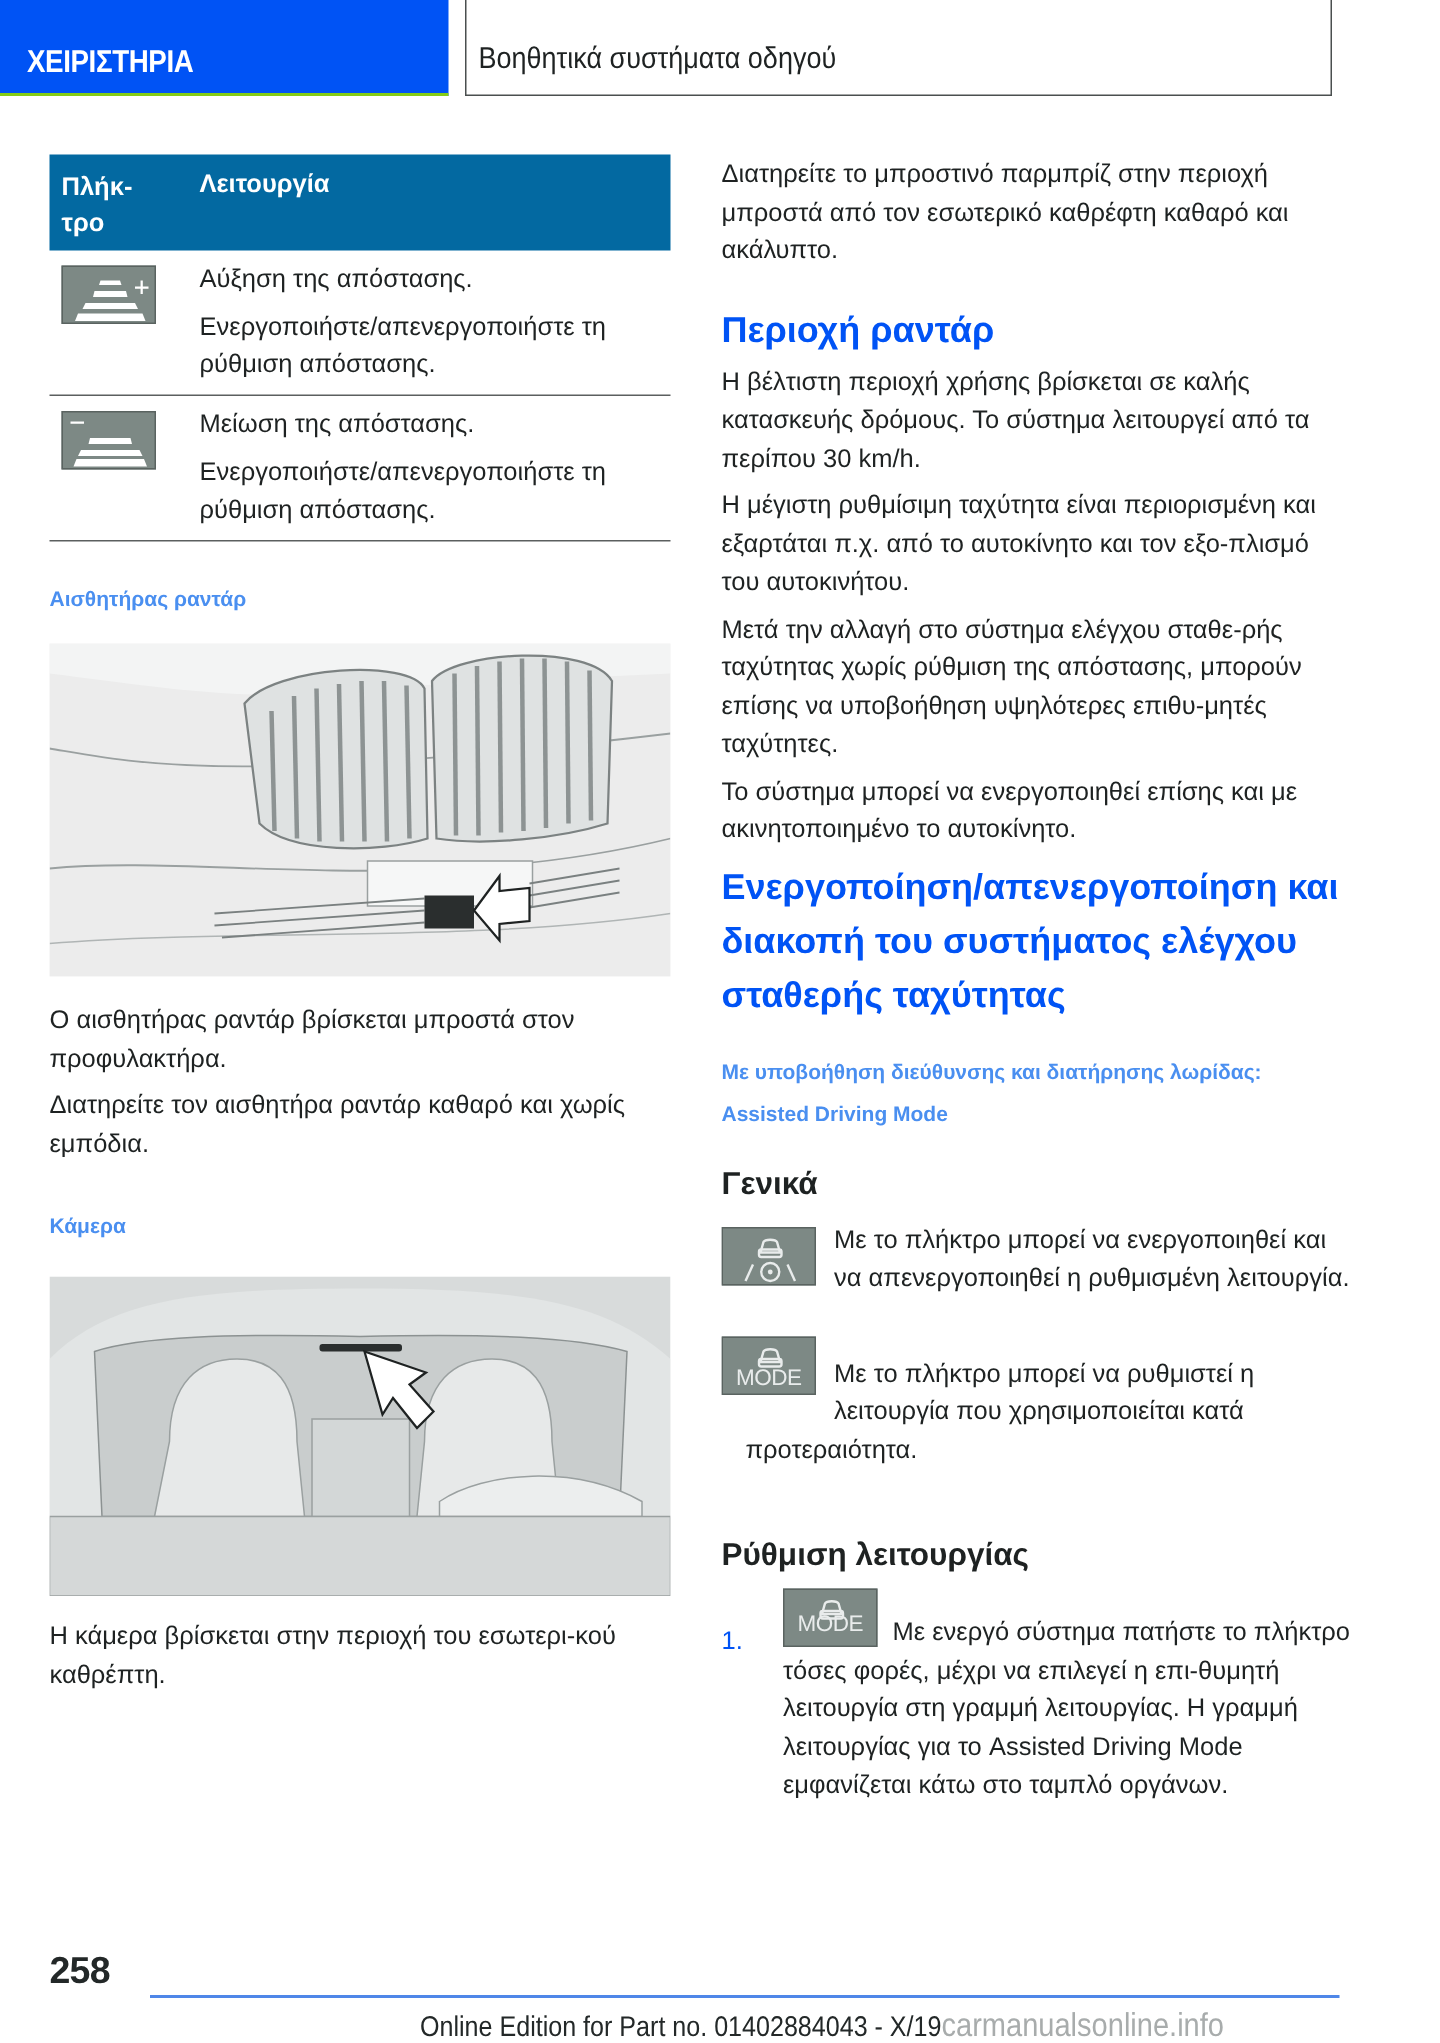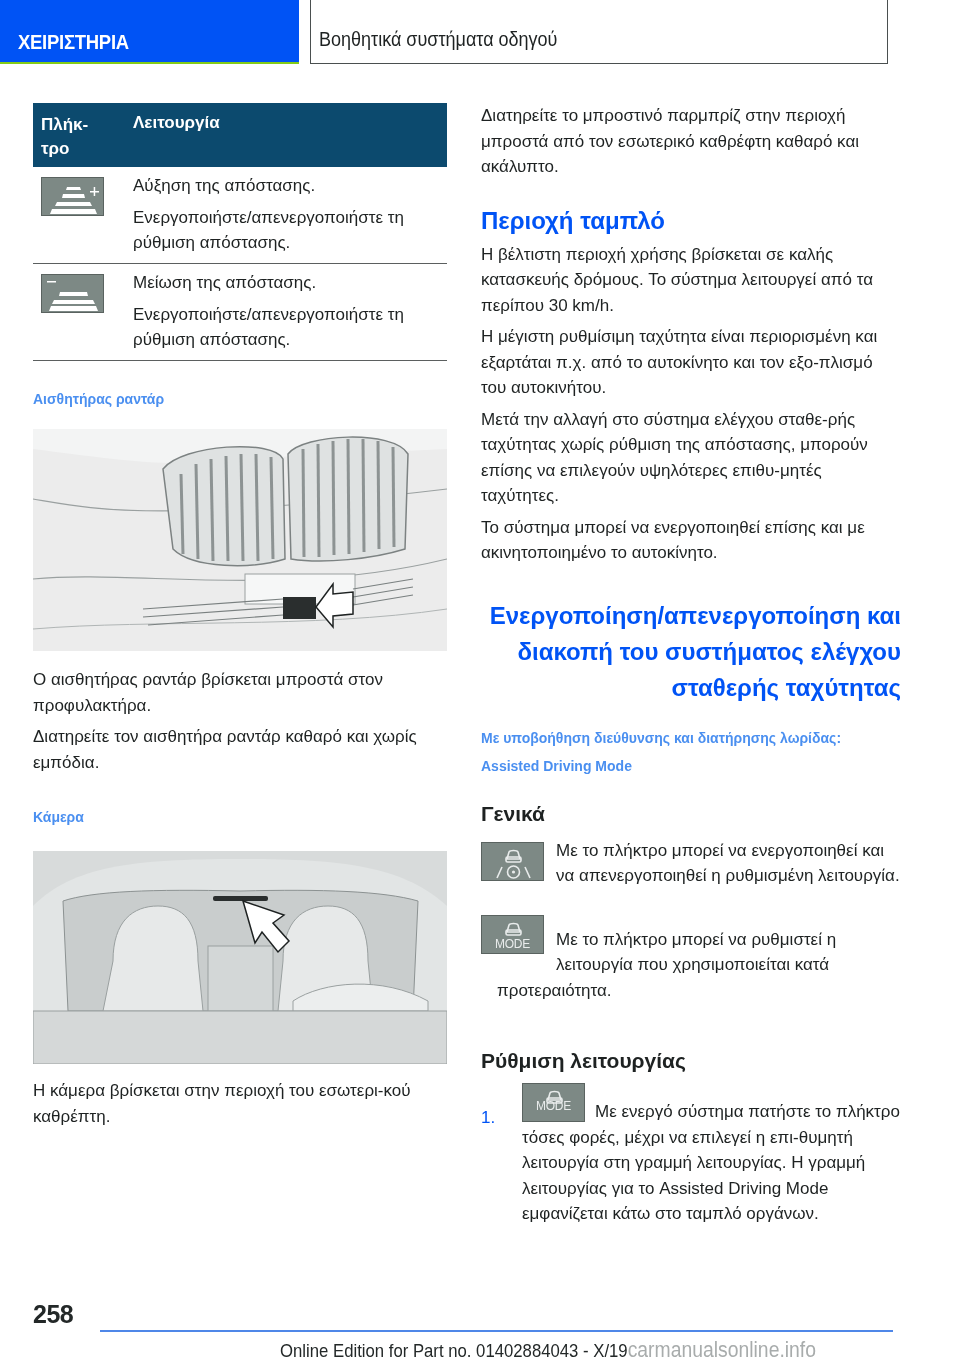--- a/index.html
+++ b/index.html
@@ -9,39 +9,39 @@
   
   .hdr-chapter { position: absolute; left: 0; top: 0; width: 299px; height: 64px; background: #0053f5; border-bottom: 2px solid #84cc16; }
   .hdr-chapter span { position: absolute; left: 18px; top: 30px; color: #fff; font-size: 21px; font-weight: bold; letter-spacing: -0.3px; transform: scaleX(0.88); transform-origin: left; }
   .hdr-section { position: absolute; left: 310px; top: -2px; width: 578px; height: 66px; border: 1.5px solid #4a4f4f; border-top: none; }
   .hdr-section span { position: absolute; left: 8px; top: 30px; font-size: 20px; color: #1e2222; transform: scaleX(0.9); transform-origin: left; white-space: nowrap; }
 
   
   .col-left { position: absolute; left: 33px; top: 103px; width: 414px; }
   .col-right { position: absolute; left: 481px; top: 103px; width: 420px; }
 
-  .tbl-head { background: #0c4a6e; color: #fff; height: 64px; position: relative; }
+  .tbl-head { background: #0369a1; color: #fff; height: 64px; position: relative; }
   .tbl-head .c1 { position: absolute; left: 8px; top: 10px; font-size: 17px; font-weight: bold; line-height: 24px; }
   .tbl-head .c2 { position: absolute; left: 100px; top: 10px; font-size: 17px; font-weight: bold; }
   .tbl-row { position: relative; border-bottom: 1.5px solid #5b5f5f; }
   .tbl-row .key { position: absolute; left: 8px; top: 10px; width: 63px; height: 39px; background: #7d8985; border: 1px solid #5a6360; }
   .tbl-row .txt { margin-left: 100px; padding-top: 6px; padding-bottom: 10px; font-size: 17px; line-height: 25px; }
   .tbl-row .txt p { margin-bottom: 7px; }
   .tbl-row .txt p:last-child { margin-bottom: 0; }
 
   h2.blue { color: #0053f5; font-size: 24px; font-weight: bold; line-height: 34px; }
   h3.lightblue { color: #4a8ff0; font-size: 14px; font-weight: bold; line-height: 28px; }
   h4.dark { color: #1e2222; font-size: 21px; font-weight: bold; line-height: 24px; }
 
   .body-p { font-size: 17px; line-height: 25.5px; margin-bottom: 6px; }
 
   .figure { position: relative; width: 414px; background: #f2f3f3; overflow: hidden; }
 
   .inline-key { float: left; width: 63px; height: 39px; background: #7d8985; border: 1px solid #5a6360; margin: 4px 12px 2px 0; position: relative; }
-  .mode-txt { position: absolute; left: 0; right: 0; bottom: 2px; text-align: center; color: #e9ecec; font-size: 12px; letter-spacing: -0.3px; }
+  .mode-txt { position: absolute; left: 0; right: 0; bottom: 2px; text-align: center; color: #e9ecec; font-size: 15px; letter-spacing: -0.3px; }
 
   .list-item { position: relative; padding-left: 41px; font-size: 17px; line-height: 25.5px; }
   .list-num { position: absolute; left: 0; top: 22px; color: #0053f5; font-size: 17px; }
 
   
   .page-num { position: absolute; left: 33px; top: 1300px; font-size: 25px; font-weight: bold; color: #232828; letter-spacing: -0.5px; }
   .footer-line { position: absolute; left: 100px; top: 1330px; width: 793px; height: 2px; background: #4f87e8; }
   .footer-text { position: absolute; left: 280px; top: 1337px; font-size: 19px; color: #232828; transform: scaleX(0.88); transform-origin: left; white-space: nowrap; }
   .footer-text .wm { color: #a8acac; font-size: 22px; }
 </style>
@@ -164,29 +164,29 @@
   </div>
 
   <div style="margin-top:14px;">
     <p class="body-p">Η κάμερα βρίσκεται στην περιοχή του εσωτερι-κού καθρέπτη.</p>
   </div>
 </div>
 
 <div class="col-right">
   <p class="body-p">Διατηρείτε το μπροστινό παρμπρίζ στην περιοχή μπροστά από τον εσωτερικό καθρέφτη καθαρό και ακάλυπτο.</p>
 
-  <h2 class="blue" style="margin-top:24px;">Περιοχή ταμπλό</h2>
+  <h2 class="blue" style="margin-top:24px;">Περιοχή ραντάρ</h2>
   <div style="margin-top:4px;">
     <p class="body-p">Η βέλτιστη περιοχή χρήσης βρίσκεται σε καλής κατασκευής δρόμους. Το σύστημα λειτουργεί από τα περίπου 30 km/h.</p>
     <p class="body-p">Η μέγιστη ρυθμίσιμη ταχύτητα είναι περιορισμένη και εξαρτάται π.χ. από το αυτοκίνητο και τον εξο-πλισμό του αυτοκινήτου.</p>
-    <p class="body-p">Μετά την αλλαγή στο σύστημα ελέγχου σταθε-ρής ταχύτητας χωρίς ρύθμιση της απόστασης, μπορούν επίσης να επιλεγούν υψηλότερες επιθυ-μητές ταχύτητες.</p>
+    <p class="body-p">Μετά την αλλαγή στο σύστημα ελέγχου σταθε-ρής ταχύτητας χωρίς ρύθμιση της απόστασης, μπορούν επίσης να υποβοήθηση υψηλότερες επιθυ-μητές ταχύτητες.</p>
     <p class="body-p">Το σύστημα μπορεί να ενεργοποιηθεί επίσης και με ακινητοποιημένο το αυτοκίνητο.</p>
   </div>
 
-  <h2 class="blue" style="margin-top:32px; line-height:36px;text-align:right;">Ενεργοποίηση/απενεργοποίηση και διακοπή του συστήματος ελέγχου σταθερής ταχύτητας</h2>
+  <h2 class="blue" style="margin-top:8px; line-height:36px;">Ενεργοποίηση/απενεργοποίηση και διακοπή του συστήματος ελέγχου σταθερής ταχύτητας</h2>
 
   <h3 class="lightblue" style="margin-top:18px;">Με υποβοήθηση διεύθυνσης και διατήρησης λωρίδας: Assisted Driving Mode</h3>
 
   <h4 class="dark" style="margin-top:22px;">Γενικά</h4>
 
   <div style="margin-top:12px; overflow:hidden;">
     <div class="inline-key">
       <svg width="63" height="39" viewBox="0 0 63 39">
         <path d="M25,16 L27,9 C28,7 35,7 36,9 L38,16 Z" fill="none" stroke="#e9ecec" stroke-width="1.6"></path>
         <rect x="24" y="14" width="15" height="5" rx="1.5" fill="none" stroke="#e9ecec" stroke-width="1.6"></rect>

